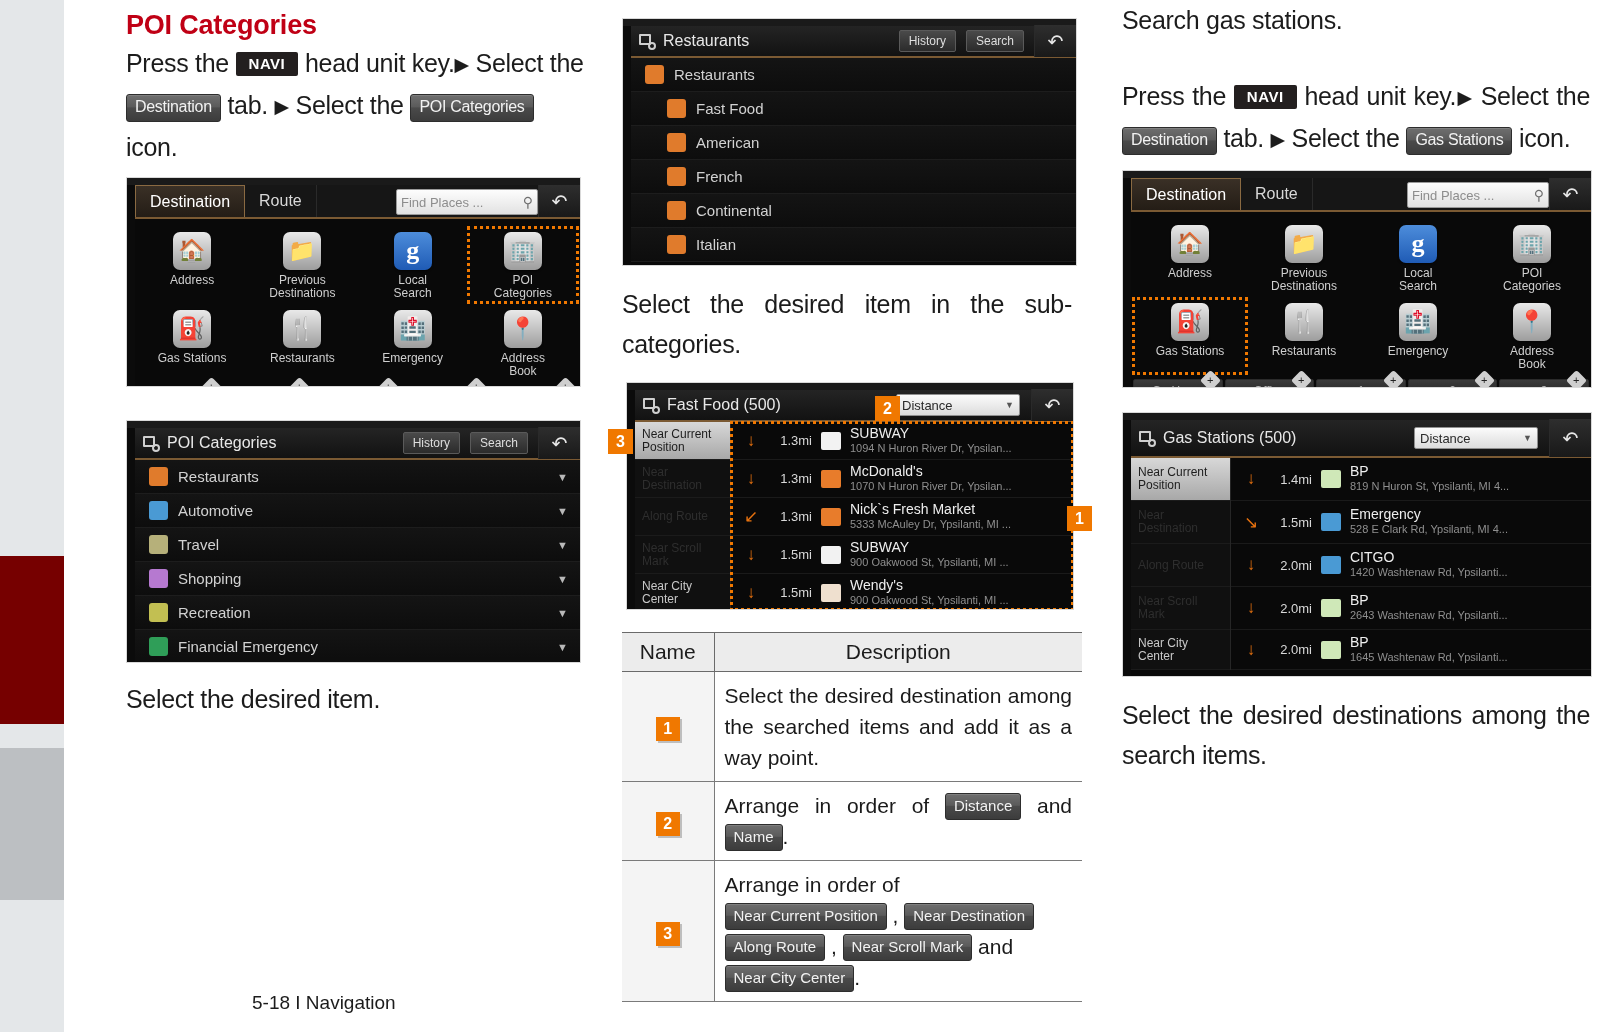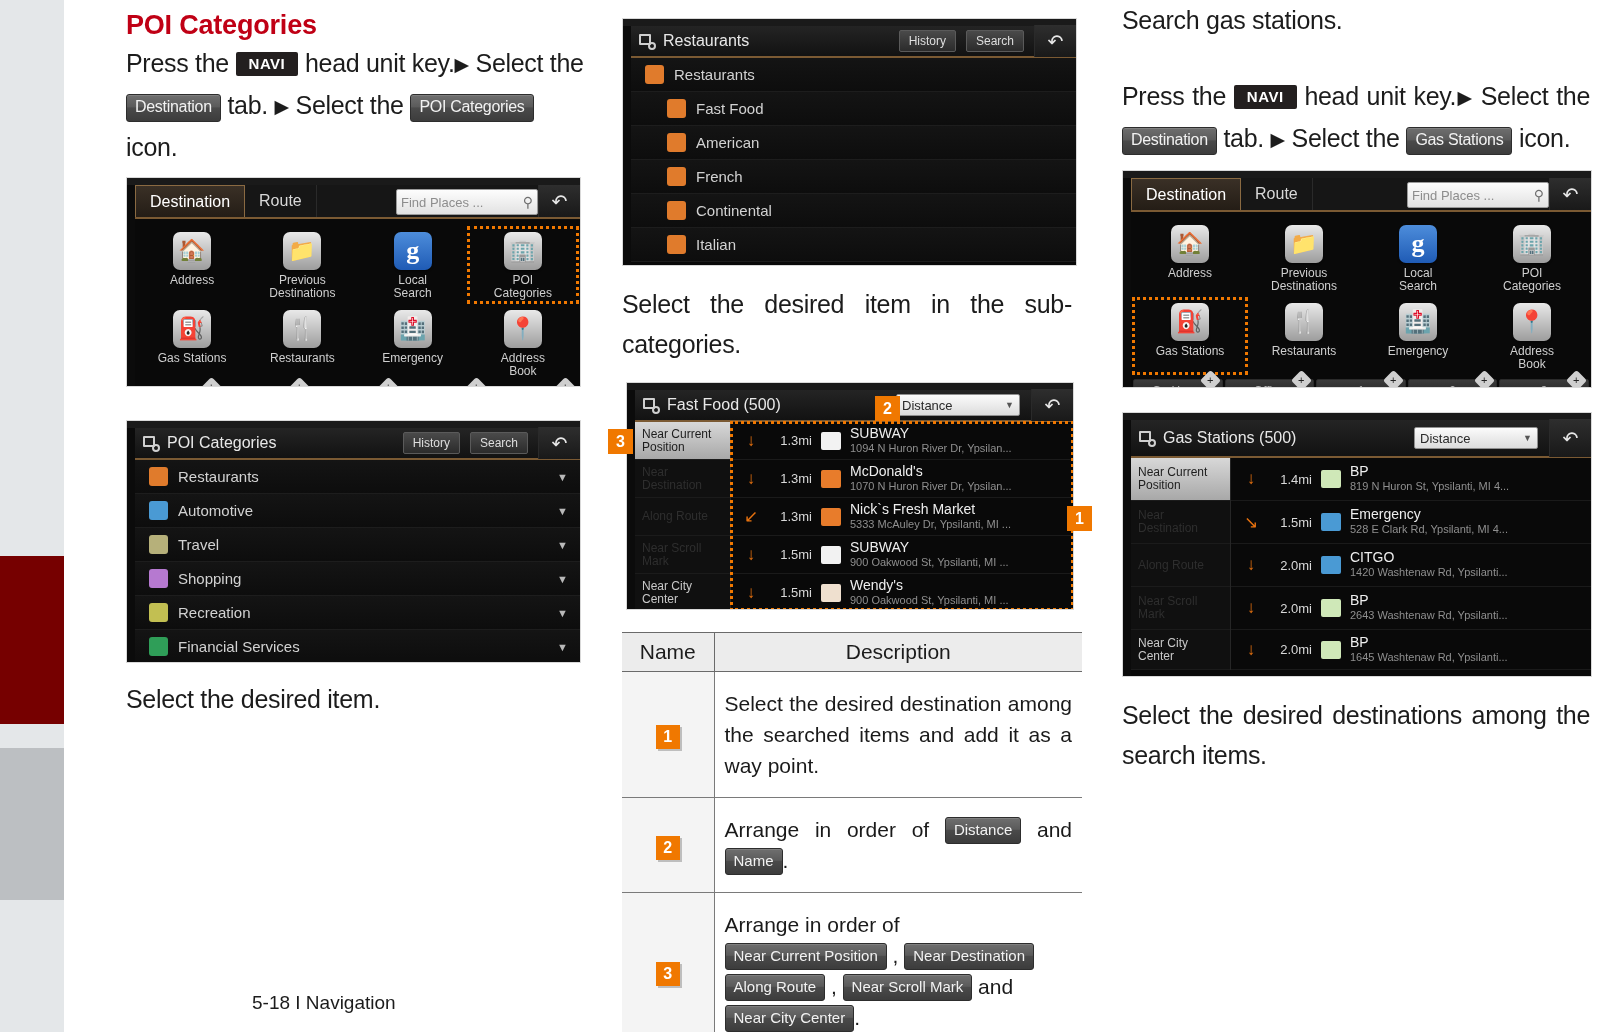--- a/index.html
+++ b/index.html
@@ -200,21 +200,21 @@
   }
 
   
   table.desc { border-collapse:collapse; width:460px; font-size:21px; }
   table.desc th {
     background:#ececec; border:1px solid #6a6a6a; border-left:none; border-right:none;
     font-weight:normal; padding:7px 0; color:#1c1c1c;
   }
   table.desc th.c1 { width:92px; border-right:1px solid #6a6a6a; }
   table.desc td {
-    border-bottom:1px solid #7a7a7a; padding:16px 10px; vertical-align:middle;
+    border-bottom:1px solid #7a7a7a; padding:8px 10px; vertical-align:middle;
     line-height:31px; text-align:justify;
   }
   table.desc td.c1 {
     width:92px; background:#f4f4f4; text-align:center; border-right:1px solid #7a7a7a; padding:8px 0;
   }
   .numbadge {
     display:inline-block; width:24px; height:24px; line-height:24px;
     background:#f07800; color:#fff; font-size:16px; font-weight:bold;
     text-align:center; box-shadow:2px 2px 0 rgba(0,0,0,.22);
   }
@@ -370,21 +370,21 @@
             <div class="nm">Shopping</div>
             <div class="car">▼</div>
           </div>
         <div class="lrow">
             <div class="sq" style="background:#c2bf52;"></div>
             <div class="nm">Recreation</div>
             <div class="car">▼</div>
           </div>
         <div class="lrow">
             <div class="sq" style="background:#2f9e58;"></div>
-            <div class="nm">Financial Services</div>
+            <div class="nm">Financial Emergency</div>
             <div class="car">▼</div>
           </div>
       </div>
     </div>
   </div>
 
   <p class="body" style="margin-top:16px;">Select the desired item.</p>
 
   <div class="footer">5-18 I Navigation</div>
 </div>

